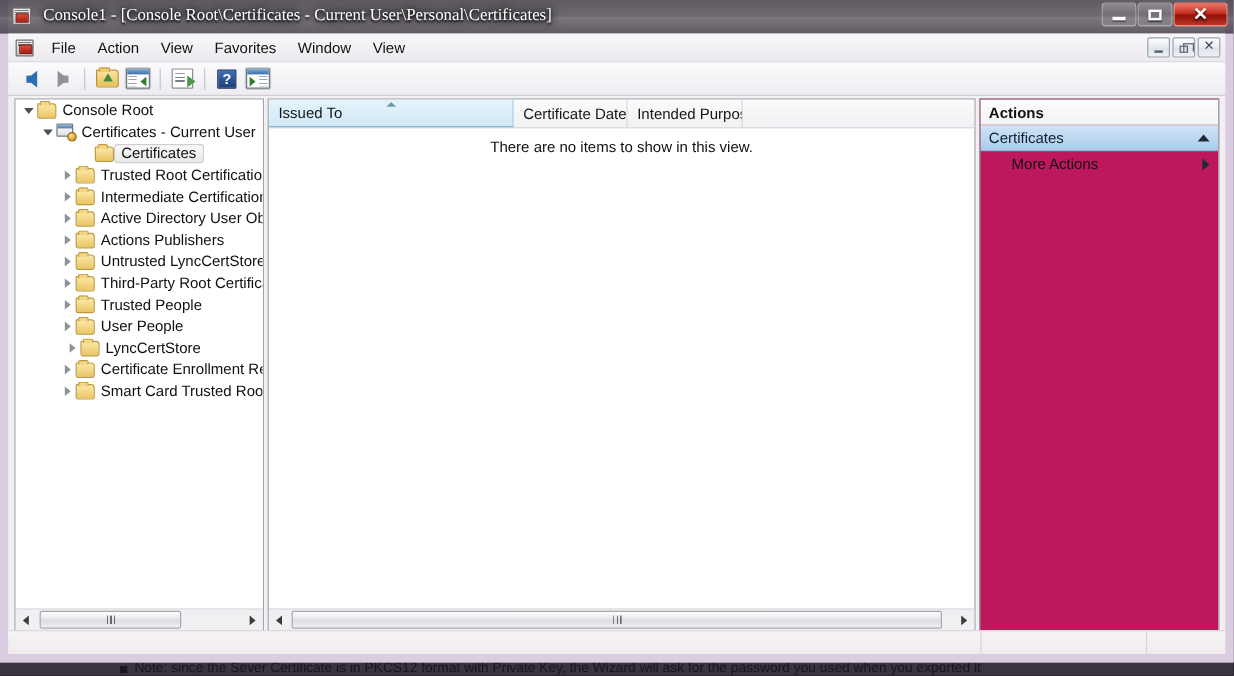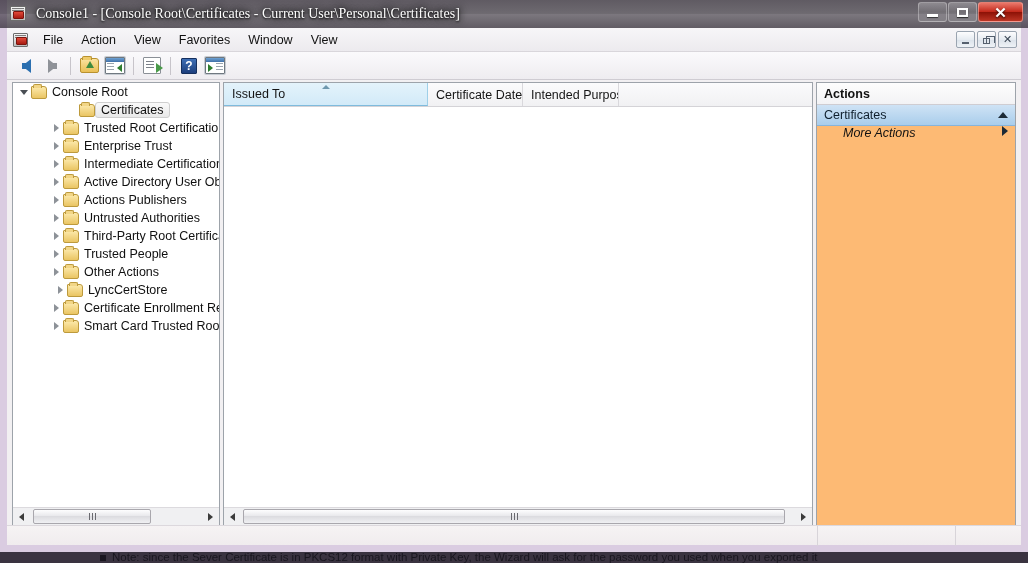--- a/index.html
+++ b/index.html
@@ -596,21 +596,21 @@
     width: 7px; height: 7px;
     background: repeating-linear-gradient(90deg,#6a6a70 0 1px,transparent 1px 3px);
   }
 
   
   #actions-pane {
     position: absolute;
     left: 809px; top: 2px;
     width: 200px;
     height: 444px;
-    background: #fdba74;
+    background: #be185d;
     border: 1px solid #9da3aa;
     overflow: hidden;
   }
   #actions-title {
     height: 22px;
     display: flex;
     align-items: center;
     padding-left: 7px;
     font-size: 12.5px;
     font-weight: bold;
@@ -632,25 +632,25 @@
   #actions-group .lbl { flex: 1 1 auto; }
   .chev-up {
     width: 0; height: 0;
     border-left: 5px solid transparent;
     border-right: 5px solid transparent;
     border-bottom: 6px solid #1c2a36;
   }
   .act-item {
     height: 22px;
     display: flex;
+    align-items: center;
     padding: 0 7px 0 26px;
     font-size: 12.5px;
     color: #111;
     cursor: default;
-    font-style: italic;
   }
   .act-item .lbl { flex: 1 1 auto; }
   .chev-right {
     width: 0; height: 0;
     border-top: 5px solid transparent;
     border-bottom: 5px solid transparent;
     border-left: 6px solid #1c2a36;
   }
 
   
@@ -763,87 +763,90 @@
 
     <div id="tree-pane">
       <div id="tree-scroll">
           <div class="tnode" style="padding-left: 4px;">
             <span class="expander">
               <span class="tri-open"></span>
             </span>
             <span class="fld"></span>
             <span class="tlabel">Console Root</span>
           </div>
+          <div class="tnode" style="padding-left: 20px;">
+            <span class="expander">
+              <span class="tri-open"></span>
+            </span>
+            <span class="snapin">
+              <span class="win"></span>
+              <span class="seal"></span>
+            </span>
+            <span class="tlabel">Certificates - Current User</span>
+          </div>
           <div class="tnode selected" style="padding-left: 52px;">
             <span class="expander"></span>
             <span class="fld"></span>
             <span class="tlabel">Certificates</span>
           </div>
           <div class="tnode" style="padding-left: 36px;">
             <span class="expander">
               <span class="tri-closed"></span>
             </span>
             <span class="fld"></span>
             <span class="tlabel">Trusted Root Certification Authorities</span>
           </div>
           <div class="tnode" style="padding-left: 36px;">
             <span class="expander">
               <span class="tri-closed"></span>
             </span>
             <span class="fld"></span>
-            <span class="tlabel">Enterprise Trust</span>
+            <span class="tlabel">Intermediate Certification Authorities</span>
           </div>
           <div class="tnode" style="padding-left: 36px;">
             <span class="expander">
               <span class="tri-closed"></span>
             </span>
             <span class="fld"></span>
-            <span class="tlabel">Intermediate Certification Authorities</span>
+            <span class="tlabel">Active Directory User Object</span>
           </div>
           <div class="tnode" style="padding-left: 36px;">
             <span class="expander">
               <span class="tri-closed"></span>
             </span>
             <span class="fld"></span>
-            <span class="tlabel">Active Directory User Object</span>
+            <span class="tlabel">Actions Publishers</span>
           </div>
           <div class="tnode" style="padding-left: 36px;">
             <span class="expander">
               <span class="tri-closed"></span>
             </span>
             <span class="fld"></span>
-            <span class="tlabel">Actions Publishers</span>
+            <span class="tlabel">Untrusted LyncCertStore</span>
           </div>
           <div class="tnode" style="padding-left: 36px;">
             <span class="expander">
               <span class="tri-closed"></span>
             </span>
             <span class="fld"></span>
-            <span class="tlabel">Untrusted Authorities</span>
+            <span class="tlabel">Third-Party Root Certification Authorities</span>
           </div>
           <div class="tnode" style="padding-left: 36px;">
             <span class="expander">
               <span class="tri-closed"></span>
             </span>
             <span class="fld"></span>
-            <span class="tlabel">Third-Party Root Certification Authorities</span>
+            <span class="tlabel">Trusted People</span>
           </div>
           <div class="tnode" style="padding-left: 36px;">
             <span class="expander">
               <span class="tri-closed"></span>
             </span>
             <span class="fld"></span>
-            <span class="tlabel">Trusted People</span>
-          </div>
-          <div class="tnode" style="padding-left: 36px;">
-            <span class="expander">
-              <span class="tri-closed"></span>
-            </span>
-            <span class="fld"></span>
-            <span class="tlabel">Other Actions</span>
+            <span class="tlabel">User People</span>
           </div>
           <div class="tnode" style="padding-left: 40px;">
             <span class="expander">
               <span class="tri-closed"></span>
             </span>
             <span class="fld"></span>
             <span class="tlabel">LyncCertStore</span>
           </div>
           <div class="tnode" style="padding-left: 36px;">
             <span class="expander">
@@ -881,20 +884,21 @@
             <span class="sort-arrow"></span>
             <span>Issued To</span>
           </div>
           <div class="col" style="width: 95px; flex: 0 0 95px;">
             <span>Certificate Date</span>
           </div>
           <div class="col" style="width: 96px; flex: 0 0 96px;">
             <span>Intended Purpose</span>
           </div>
         </div>
+      <div id="list-empty">There are no items to show in this view.</div>
       <div class="hscroll">
         <div class="sb-arrow">
             <span class="sb-tri-l"></span>
           </div>
         <div class="sb-track">
           <div class="sb-thumb" style="left:2px;width:542px;">
               <span class="grip"></span>
             </div>
         </div>
         <div class="sb-arrow">

